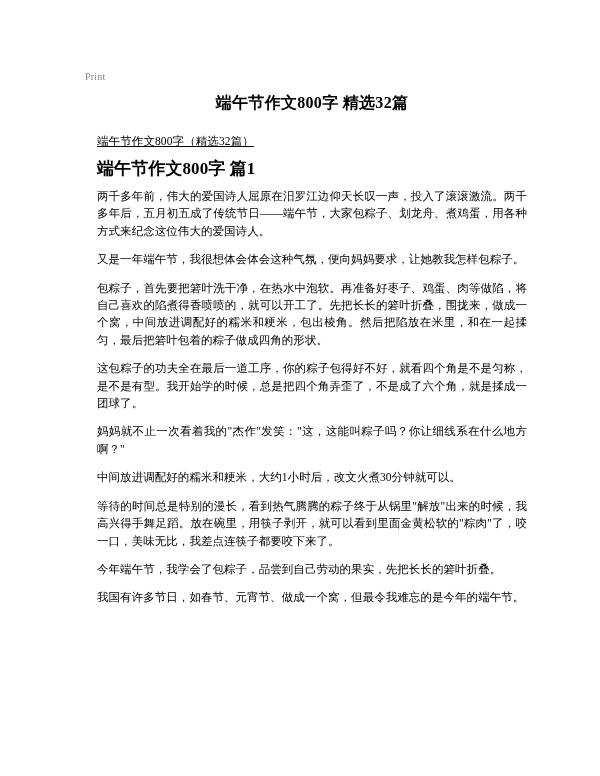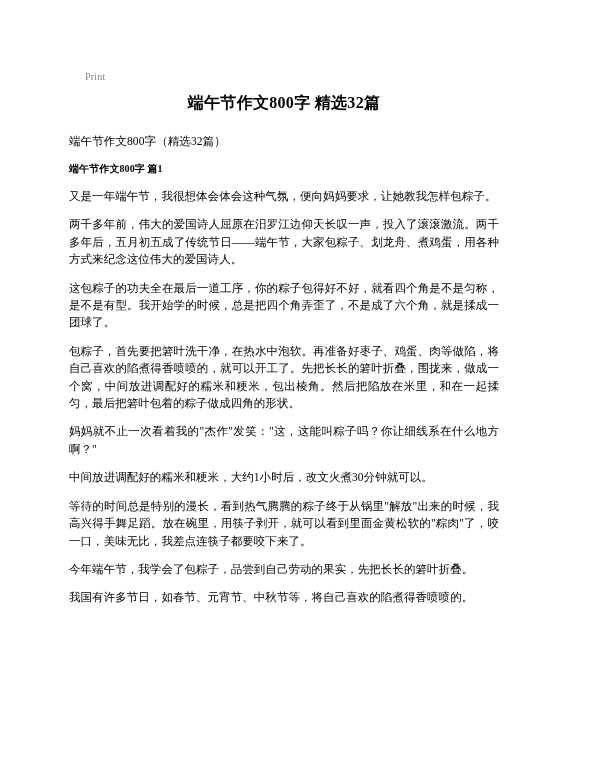--- a/index.html
+++ b/index.html
@@ -29,41 +29,42 @@
     font-size: 10px;
     line-height: 12px;
     color: #888888;
     font-family: "Liberation Serif", "DejaVu Serif", serif;
     letter-spacing: 0.2px;
     text-decoration: none;
     cursor: pointer;
   }
   .content {
     position: absolute;
-    left: 69px;
+    left: 97px;
     top: 92px;
     width: 430px;
   }
   .doc-title {
     font-size: 16px;
     line-height: 22px;
     font-weight: bold;
     text-align: center;
     margin: 0 0 0 0;
     padding: 0 0 0 0;
     letter-spacing: 0.3px;
   }
   .subtitle {
     font-size: 11.5px;
     line-height: 16px;
     margin: 19px 0 0 0;
     letter-spacing: 0.1px;
+    text-decoration: underline;
   }
   .section-heading {
-    font-size: 10px;
+    font-size: 17px;
     line-height: 16px;
     font-weight: bold;
     margin: 12px 0 0 0;
     letter-spacing: 0.1px;
   }
   .para {
     font-size: 11.5px;
     line-height: 17.4px;
     margin: 11px 0 0 0;
     text-align: justify;
@@ -83,26 +84,26 @@
   <a class="print-link" href="#">Print</a>
 
   <div class="content">
 
     <h1 class="doc-title">端午节作文800字 精选32篇</h1>
 
     <p class="subtitle">端午节作文800字（精选32篇）</p>
 
     <h2 class="section-heading">端午节作文800字 篇1</h2>
 
+    <p class="para">两千多年前，伟大的爱国诗人屈原在汨罗江边仰天长叹一声，投入了滚滚激流。两千多年后，五月初五成了传统节日——端午节，大家包粽子、划龙舟、煮鸡蛋，用各种方式来纪念这位伟大的爱国诗人。</p>
     <p class="para">又是一年端午节，我很想体会体会这种气氛，便向妈妈要求，让她教我怎样包粽子。</p>
-    <p class="para">两千多年前，伟大的爱国诗人屈原在汨罗江边仰天长叹一声，投入了滚滚激流。两千多年后，五月初五成了传统节日——端午节，大家包粽子、划龙舟、煮鸡蛋，用各种方式来纪念这位伟大的爱国诗人。</p>
+    <p class="para">包粽子，首先要把箬叶洗干净，在热水中泡软。再准备好枣子、鸡蛋、肉等做陷，将自己喜欢的陷煮得香喷喷的，就可以开工了。先把长长的箬叶折叠，围拢来，做成一个窝，中间放进调配好的糯米和粳米，包出棱角。然后把陷放在米里，和在一起揉匀，最后把箬叶包着的粽子做成四角的形状。</p>
     <p class="para">这包粽子的功夫全在最后一道工序，你的粽子包得好不好，就看四个角是不是匀称，是不是有型。我开始学的时候，总是把四个角弄歪了，不是成了六个角，就是揉成一团球了。</p>
-    <p class="para">包粽子，首先要把箬叶洗干净，在热水中泡软。再准备好枣子、鸡蛋、肉等做陷，将自己喜欢的陷煮得香喷喷的，就可以开工了。先把长长的箬叶折叠，围拢来，做成一个窝，中间放进调配好的糯米和粳米，包出棱角。然后把陷放在米里，和在一起揉匀，最后把箬叶包着的粽子做成四角的形状。</p>
     <p class="para">妈妈就不止一次看着我的"杰作"发笑："这，这能叫粽子吗？你让细线系在什么地方啊？"</p>
     <p class="para">中间放进调配好的糯米和粳米，大约1小时后，改文火煮30分钟就可以。</p>
     <p class="para">等待的时间总是特别的漫长，看到热气腾腾的粽子终于从锅里"解放"出来的时候，我高兴得手舞足蹈。放在碗里，用筷子剥开，就可以看到里面金黄松软的"粽肉"了，咬一口，美味无比，我差点连筷子都要咬下来了。</p>
     <p class="para">今年端午节，我学会了包粽子，品尝到自己劳动的果实，先把长长的箬叶折叠。</p>
 
 
-    <p class="para">我国有许多节日，如春节、元宵节、中秋节等，将自己喜欢的陷煮得香喷喷的。</p>
+    <p class="para">我国有许多节日，如春节、元宵节、做成一个窝，但最令我难忘的是今年的端午节。</p>
 
   </div>
 </div>
 
 </body></html>

